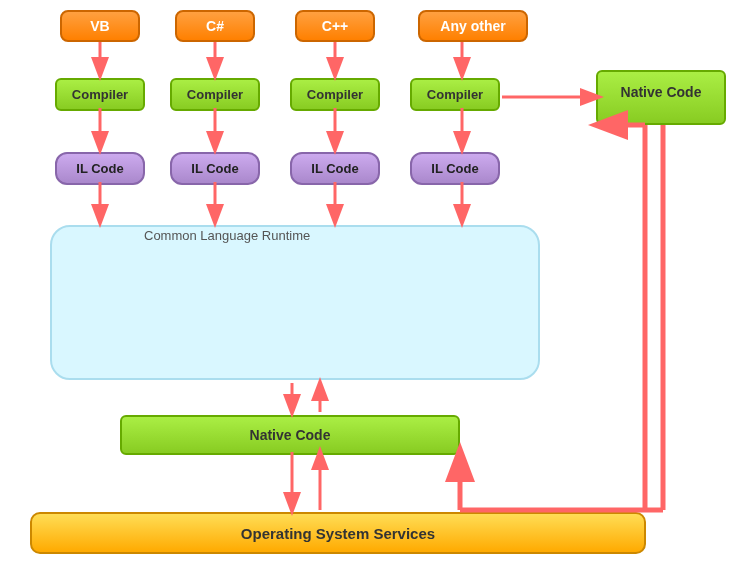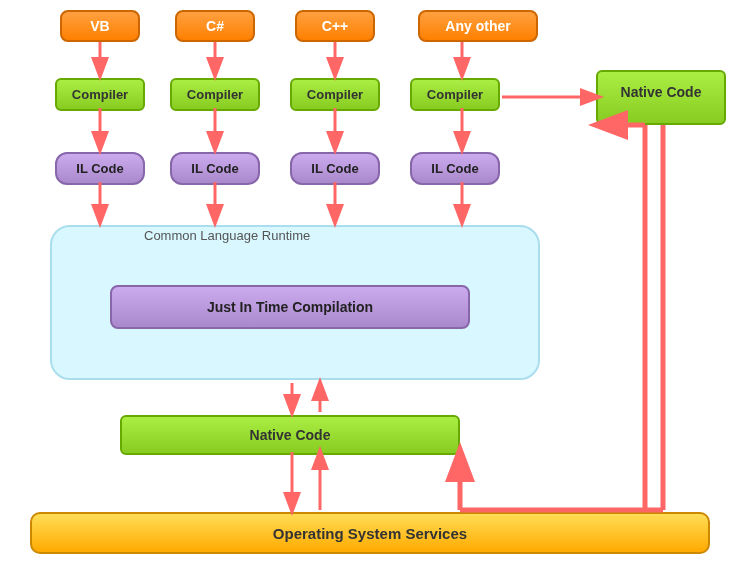--- a/index.html
+++ b/index.html
@@ -95,21 +95,21 @@
     }
 
     
     .os-bar {
       position: absolute;
       background: linear-gradient(to bottom, #ffdd55, #ffaa00);
       border: 2px solid #cc8800;
       border-radius: 10px;
       left: 30px;
       bottom: 20px;
-      width: 680px;
+      width: 616px;
       height: 42px;
       display: flex;
       align-items: center;
       justify-content: center;
       color: #333;
       font-weight: bold;
       font-size: 15px;
     }
 
     
@@ -162,21 +162,21 @@
 
   <div class="lang-box" style="left:60px; top:10px; width:80px;">
     <span>VB</span>
   </div>
   <div class="lang-box" style="left:175px; top:10px; width:80px;">
     <span>C#</span>
   </div>
   <div class="lang-box" style="left:295px; top:10px; width:80px;">
     <span>C++</span>
   </div>
-  <div class="lang-box" style="left:418px; top:10px; width:120px;">
+  <div class="lang-box" style="left:418px; top:10px; width:110px;">
     <span>Any other</span>
   </div>
 
   <div class="green-box" style="left:55px; top:78px; width:90px;">
     <span>Compiler</span>
   </div>
   <div class="green-box" style="left:170px; top:78px; width:90px;">
     <span>Compiler</span>
   </div>
   <div class="green-box" style="left:290px; top:78px; width:90px;">
@@ -201,23 +201,20 @@
   </div>
   <div class="purple-box" style="left:410px; top:152px; width:90px;">
     <span>IL Code</span>
   </div>
 
   <div class="clr-container"></div>
   <div class="clr-label">
     <span>Common Language Runtime</span>
   </div>
 
-  <div class="jit-box">
-    <span>Just In Time Compilation</span>
-  </div>
 
   <div class="native-bottom">
     <span>Native Code</span>
   </div>
 
   <div class="os-bar">
     <span>Operating System Services</span>
   </div>
 
   <svg class="arrows-svg">

